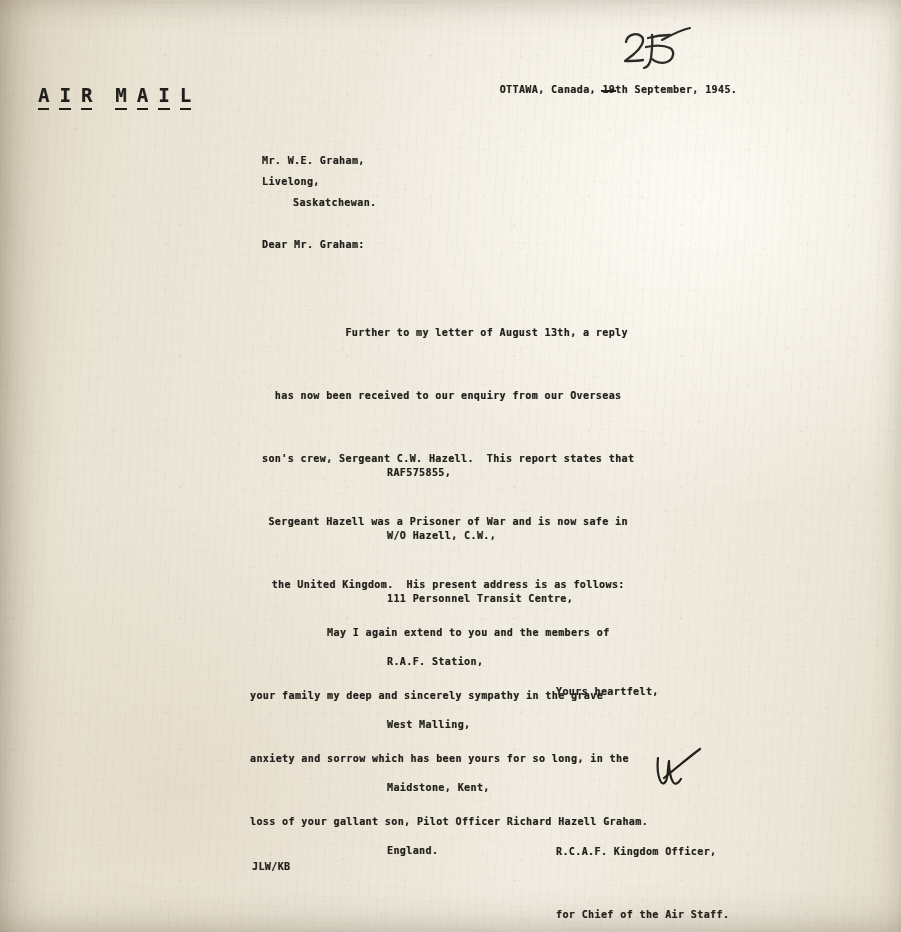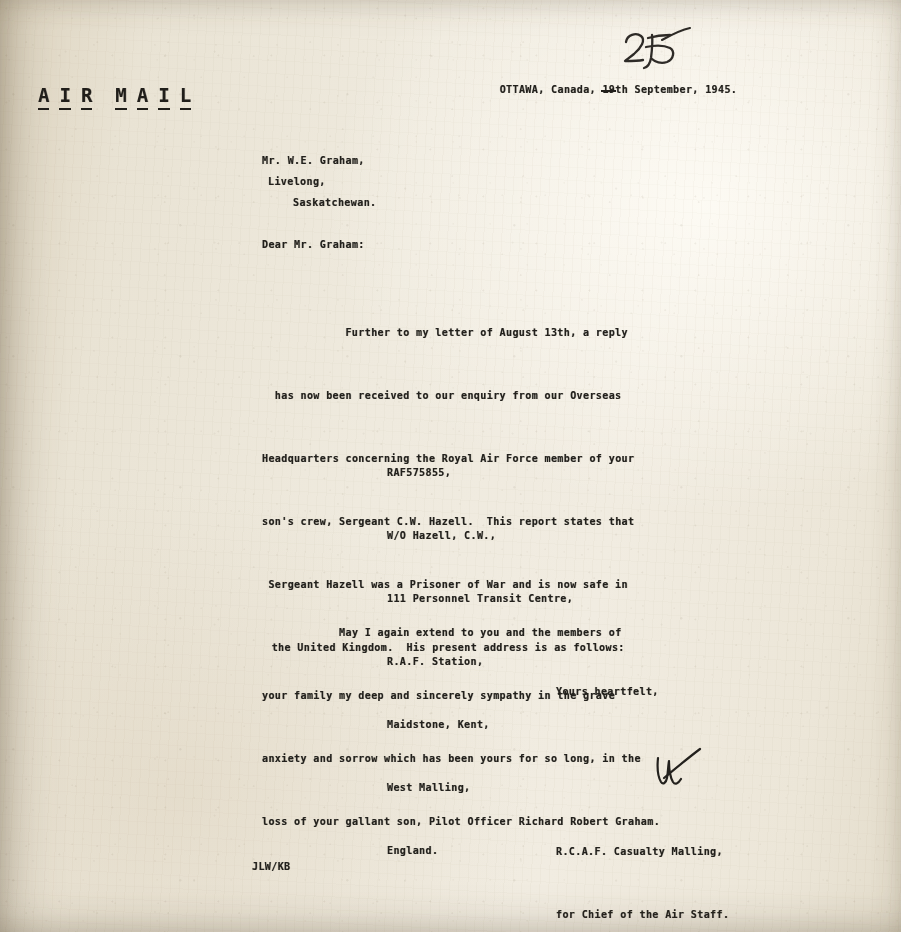--- a/index.html
+++ b/index.html
@@ -156,63 +156,62 @@
     <span class="ch">I</span>
     <span class="ch">R</span>
     <span class="ch gap"></span>
     <span class="ch">M</span>
     <span class="ch">A</span>
     <span class="ch">I</span>
     <span class="ch">L</span>
   </div>
 
   <div class="tw" style="left:262px; top:150px;">Mr. W.E. Graham,</div>
-  <div class="tw" style="left:268px; top:171px;">Livelong,</div>
+  <div class="tw" style="left:262px; top:171px;">Livelong,</div>
   <div class="tw" style="left:262px; top:192px;margin-left:31px;">Saskatchewan.</div>
 
   <div class="tw" style="left:262px; top:234px;">Dear Mr. Graham:</div>
 
   <div class="tw block" style="left:262px; top:280px;text-align:center;">
     <div>            Further to my letter of August 13th, a reply</div>
     <div>has now been received to our enquiry from our Overseas</div>
-    <div>Headquarters concerning the Royal Air Force member of your</div>
     <div>son's crew, Sergeant C.W. Hazell.  This report states that</div>
     <div>Sergeant Hazell was a Prisoner of War and is now safe in</div>
     <div>the United Kingdom.  His present address is as follows:</div>
   </div>
 
   <div class="tw block" style="left:387px; top:420px;">
     <div>RAF575855,</div>
     <div>W/O Hazell, C.W.,</div>
     <div>111 Personnel Transit Centre,</div>
     <div class="pale">R.A.F. Station,</div>
+    <div class="pale">West Malling,</div>
     <div class="pale">Maidstone, Kent,</div>
-    <div class="pale">West Malling,</div>
     <div class="faint">England.</div>
   </div>
 
-  <div class="tw block" style="left:262px; top:580px;">
+  <div class="tw block" style="left:250px; top:580px;">
     <div>            May I again extend to you and the members of</div>
     <div>your family my deep and sincerely sympathy in the grave</div>
     <div>anxiety and sorrow which has been yours for so long, in the</div>
-    <div>loss of your gallant son, Pilot Officer Richard Robert Graham.</div>
+    <div>loss of your gallant son, Pilot Officer Richard Hazell Graham.</div>
   </div>
 
   <div class="tw" style="left:556px; top:681px;">Yours heartfelt,</div>
 
   <div class="hand" style="left:648px; top:748px;">
     <svg width="70" height="50" viewBox="0 0 70 50">
       <g fill="none" stroke="#23211d" stroke-width="2.2" stroke-linecap="round" stroke-linejoin="round">
         <path d="M10,10 C9,20 10,29 13,34 C15,37 18,35 19,30 C20,25 20,18 21,13 C21,20 22,29 25,34 C27,37 30,36 33,31"></path>
         <path d="M16,30 C28,20 40,10 52,1"></path>
       </g>
     </svg>
   </div>
 
   <div class="tw block" style="left:556px; top:799px;">
-    <div>R.C.A.F. Casualty Malling,</div>
+    <div>R.C.A.F. Kingdom Officer,</div>
     <div>for Chief of the Air Staff.</div>
   </div>
 
   <div class="tw" style="left:252px; top:856px;">JLW/KB</div>
 
   <div id="vignette"></div>
 </div>
 
 </body></html>

